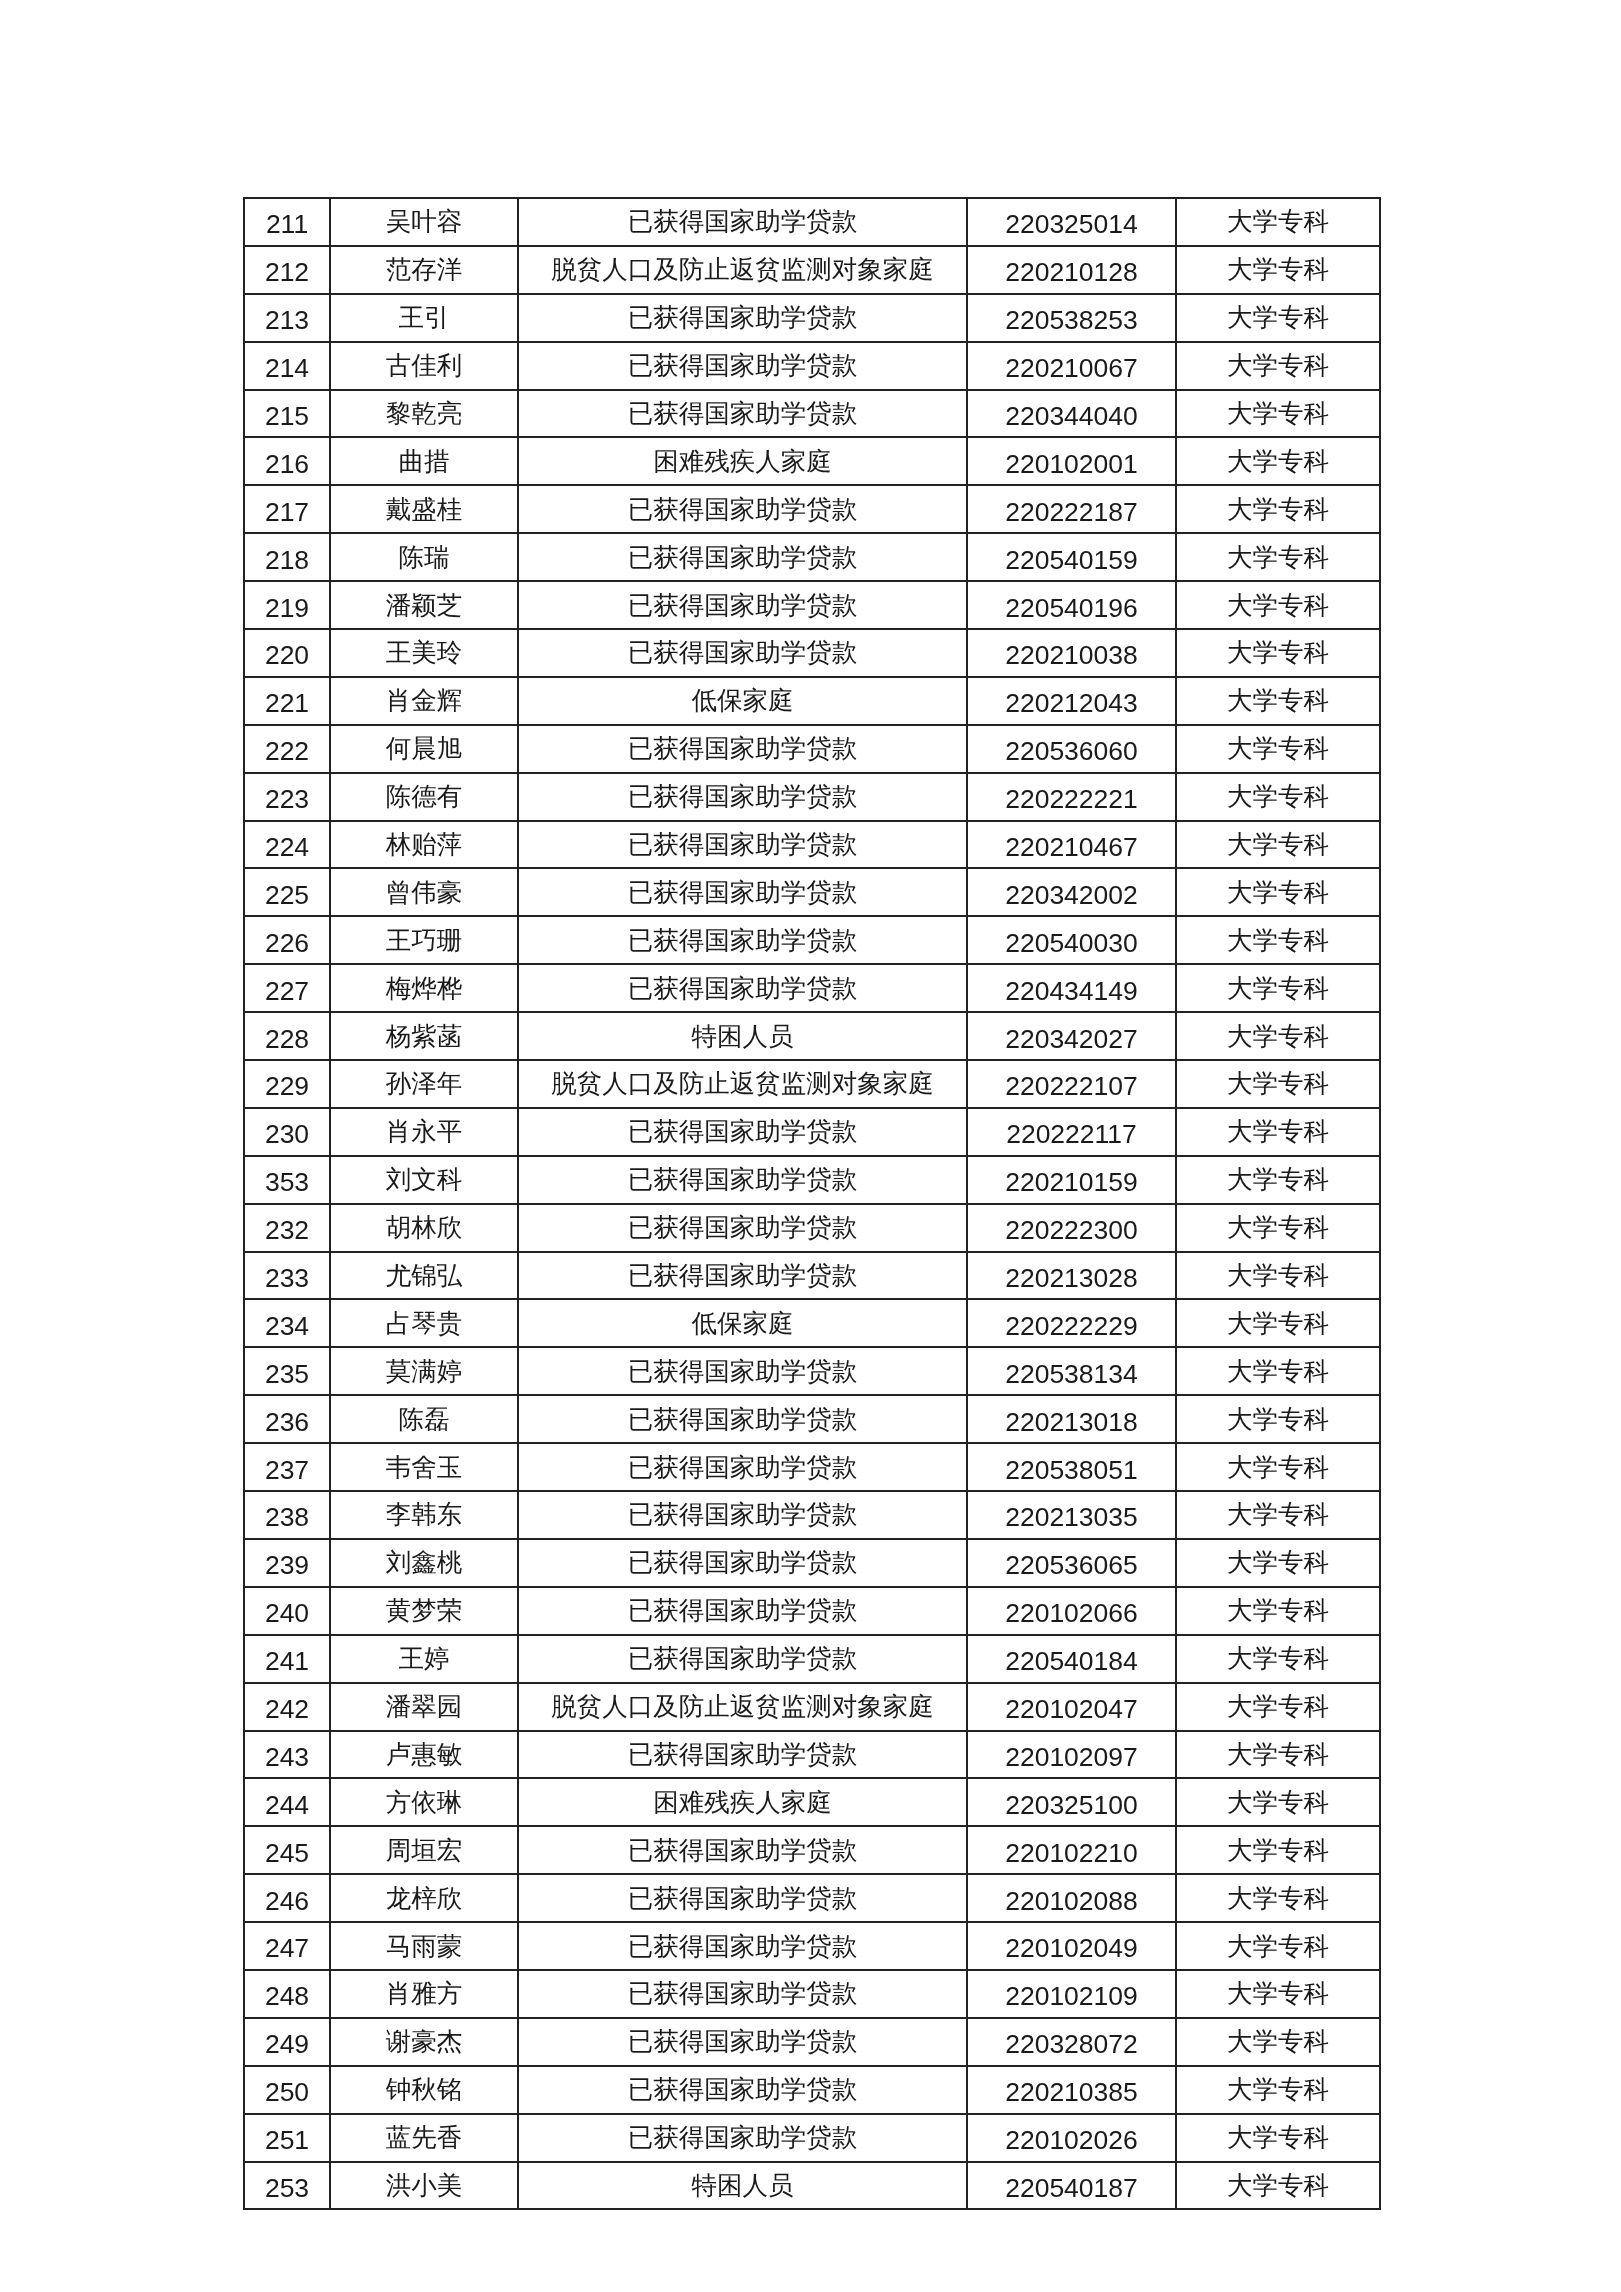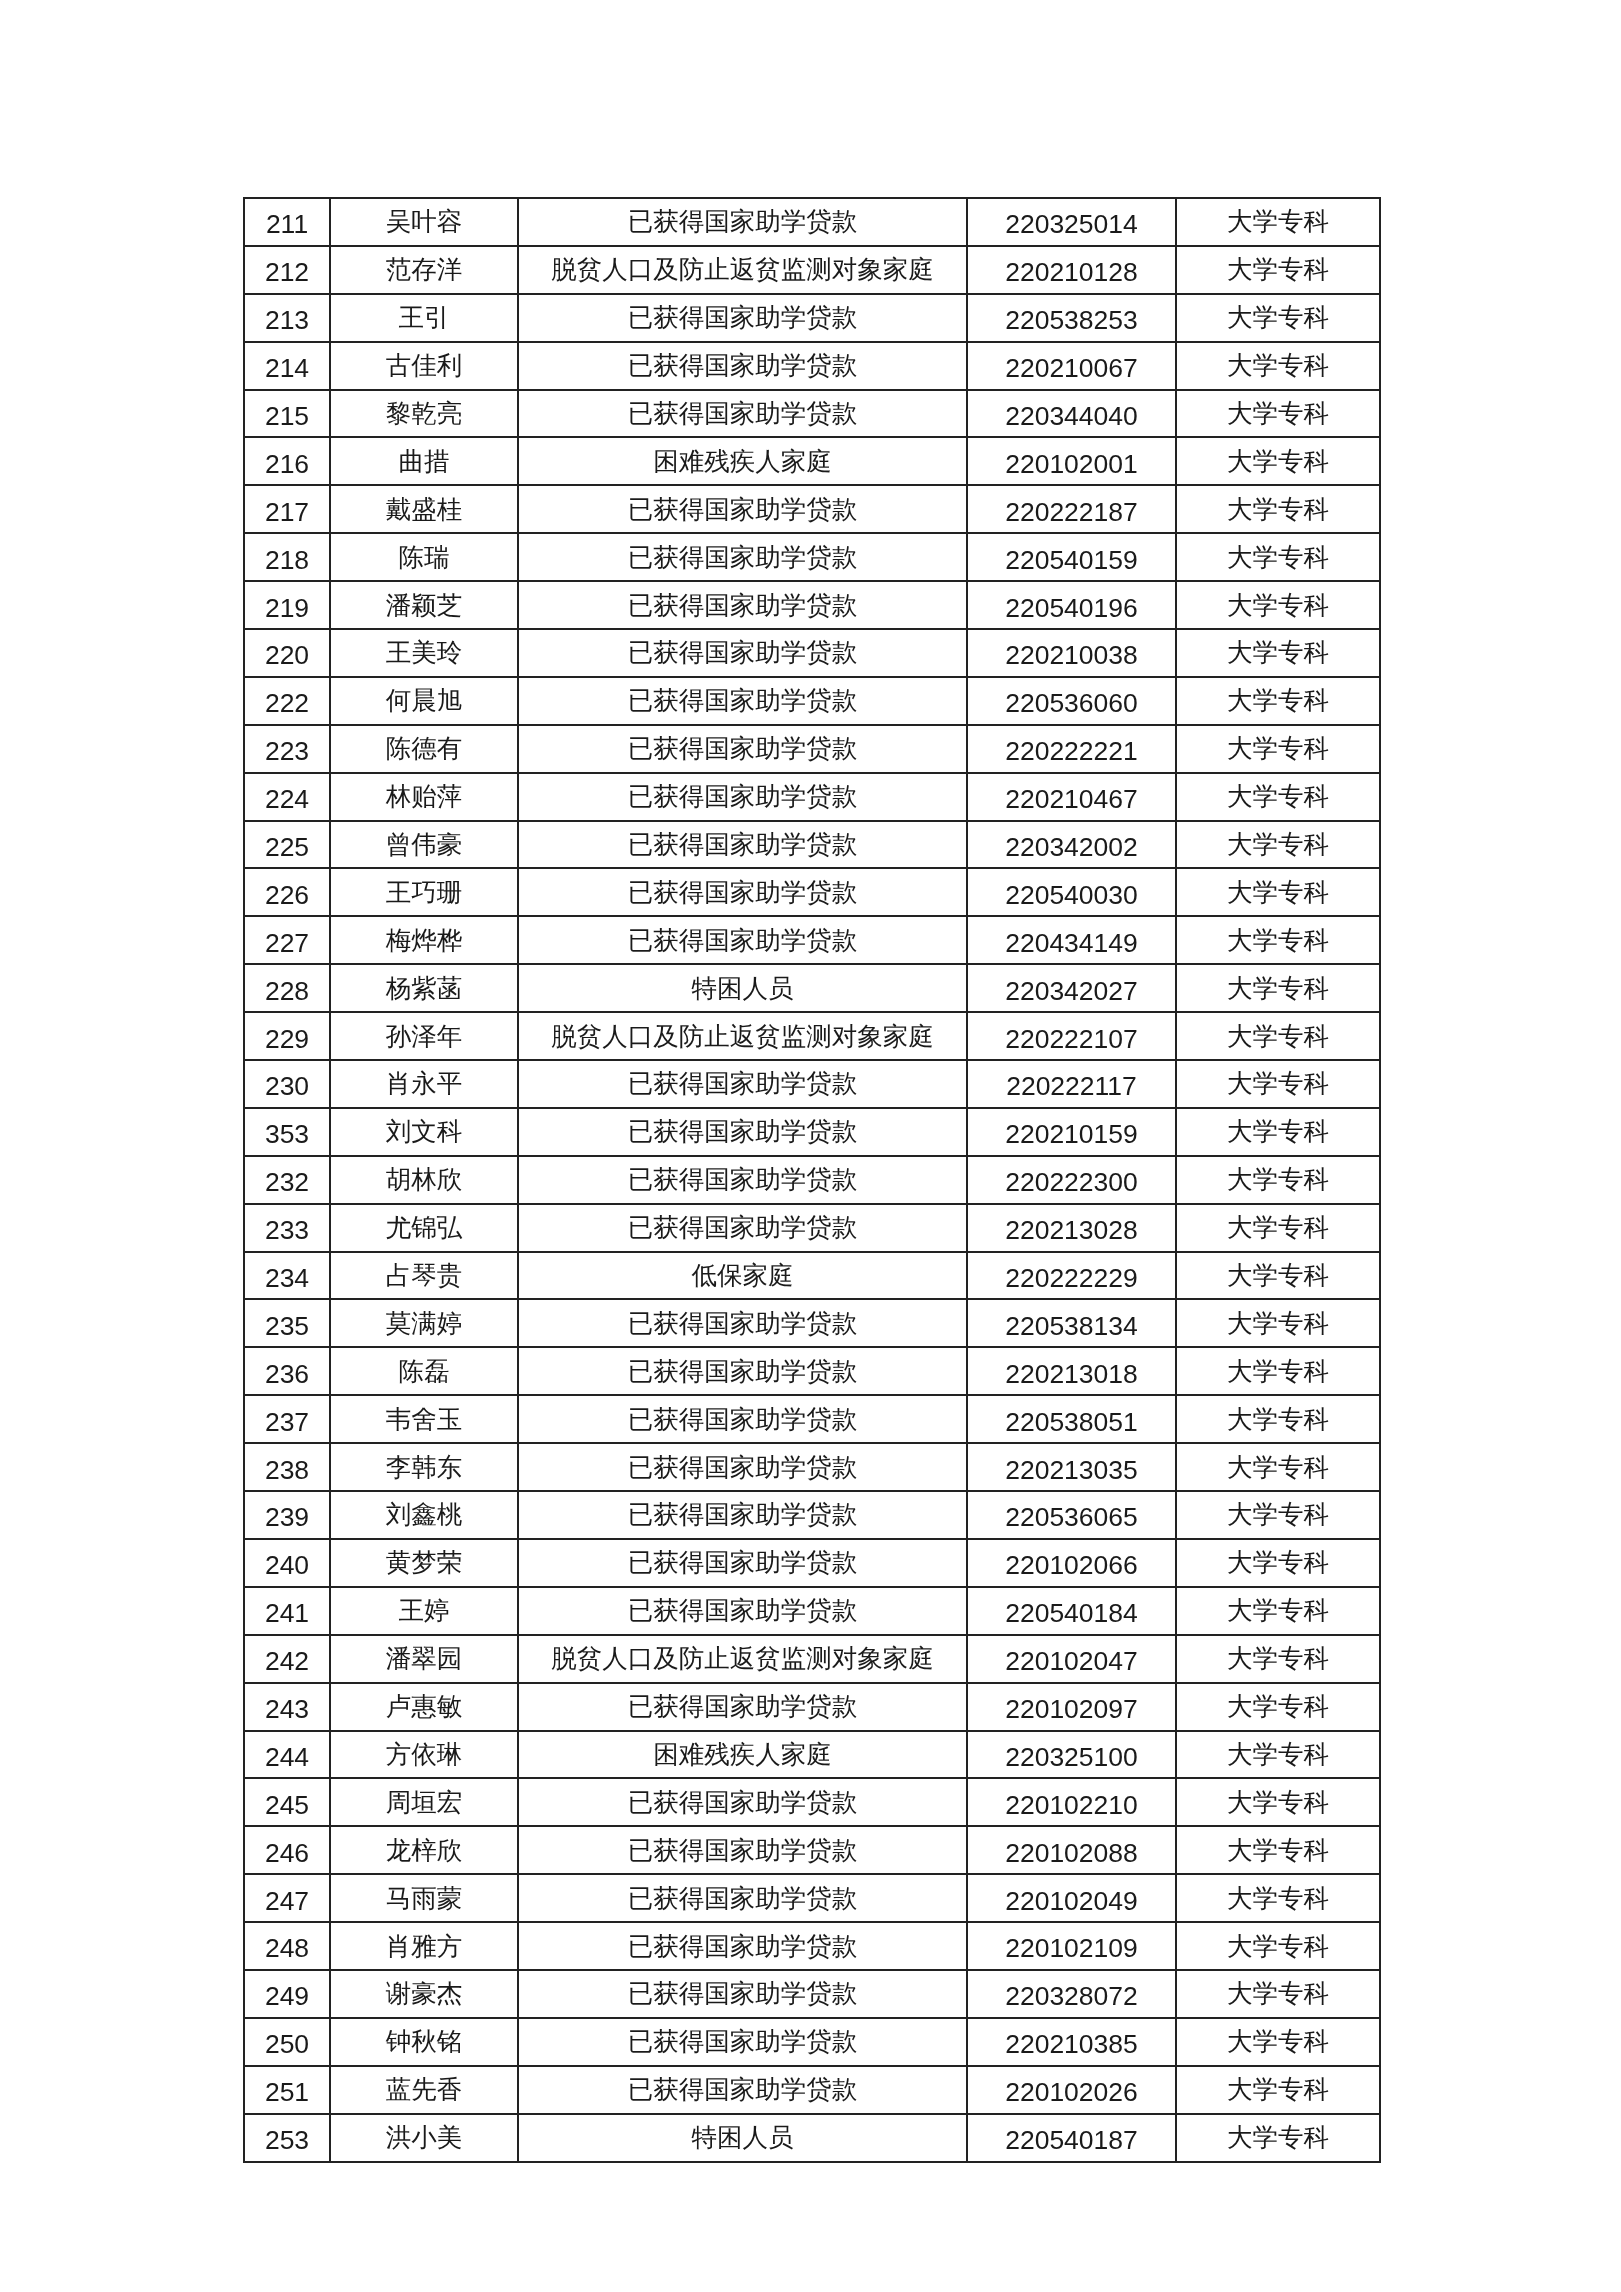--- a/index.html
+++ b/index.html
@@ -143,20 +143,27 @@
         <td class="c-level">大学专科</td>
       </tr>
         <tr class="">
         <td class="c-no">220</td>
         <td class="c-name">王美玲</td>
         <td class="c-type">已获得国家助学贷款</td>
         <td class="c-id">220210038</td>
         <td class="c-level">大学专科</td>
       </tr>
         <tr class="">
+        <td class="c-no">221</td>
+        <td class="c-name">肖金辉</td>
+        <td class="c-type">低保家庭</td>
+        <td class="c-id">220212043</td>
+        <td class="c-level">大学专科</td>
+      </tr>
+        <tr class="">
         <td class="c-no">222</td>
         <td class="c-name">何晨旭</td>
         <td class="c-type">已获得国家助学贷款</td>
         <td class="c-id">220536060</td>
         <td class="c-level">大学专科</td>
       </tr>
         <tr class="">
         <td class="c-no">223</td>
         <td class="c-name">陈德有</td>
         <td class="c-type">已获得国家助学贷款</td>

